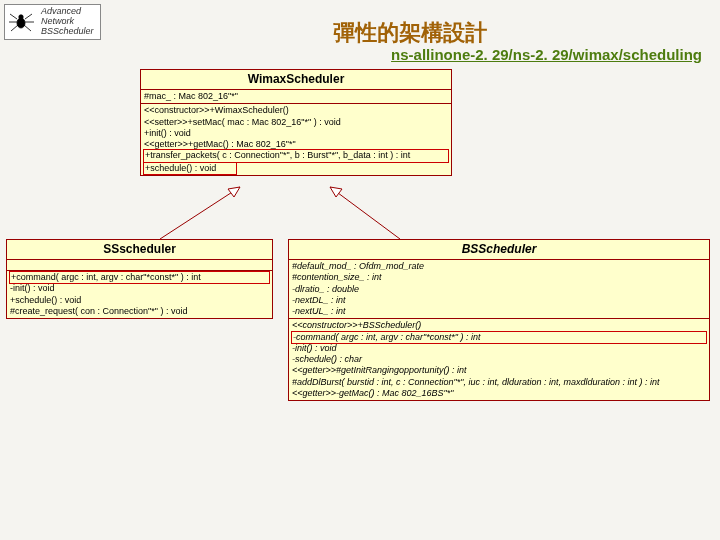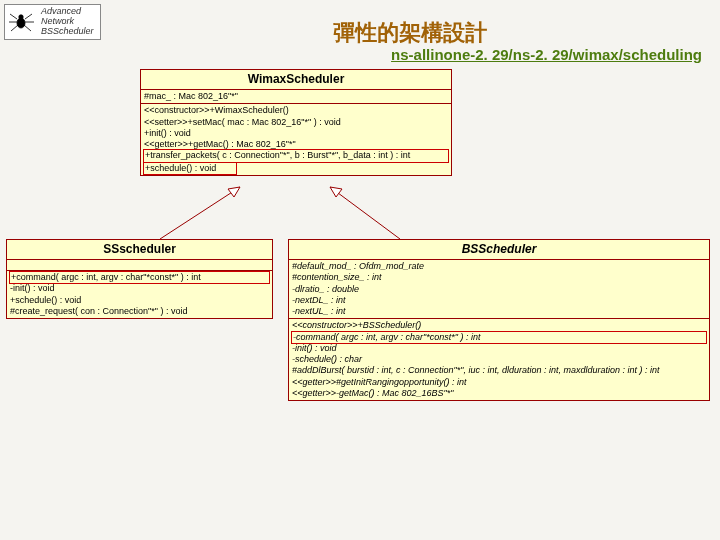--- a/index.html
+++ b/index.html
@@ -142,22 +142,22 @@
       <div class="row">#contention_size_ : int</div>
       <div class="row">-dlratio_ : double</div>
       <div class="row">-nextDL_ : int</div>
       <div class="row">-nextUL_ : int</div>
     </div>
     <div class="sect">
       <div class="row">&lt;&lt;constructor&gt;&gt;+BSScheduler()</div>
       <div class="row hl">-command( argc : int, argv : char"*const*" ) : int</div>
       <div class="row">-init() : void</div>
       <div class="row">-schedule() : char</div>
+      <div class="row">&lt;&lt;getter&gt;&gt;#getInitRangingopportunity() : int</div>
       <div class="row">#addDlBurst( burstid : int, c : Connection"*", iuc : int, dlduration : int, maxdlduration : int ) : int</div>
-      <div class="row">&lt;&lt;getter&gt;&gt;#getInitRangingopportunity() : int</div>
       <div class="row">&lt;&lt;getter&gt;&gt;-getMac() : Mac 802_16BS"*"</div>
     </div>
   </div>
 
   <svg class="arrows">
     <g stroke="#990000" stroke-width="1" fill="none">
       <path d="M160 170 L240 118"></path>
       <polygon points="240,118 228,120 234,128" fill="#fff"></polygon>
       <path d="M400 170 L330 118"></path>
       <polygon points="330,118 336,128 342,120" fill="#fff"></polygon>

